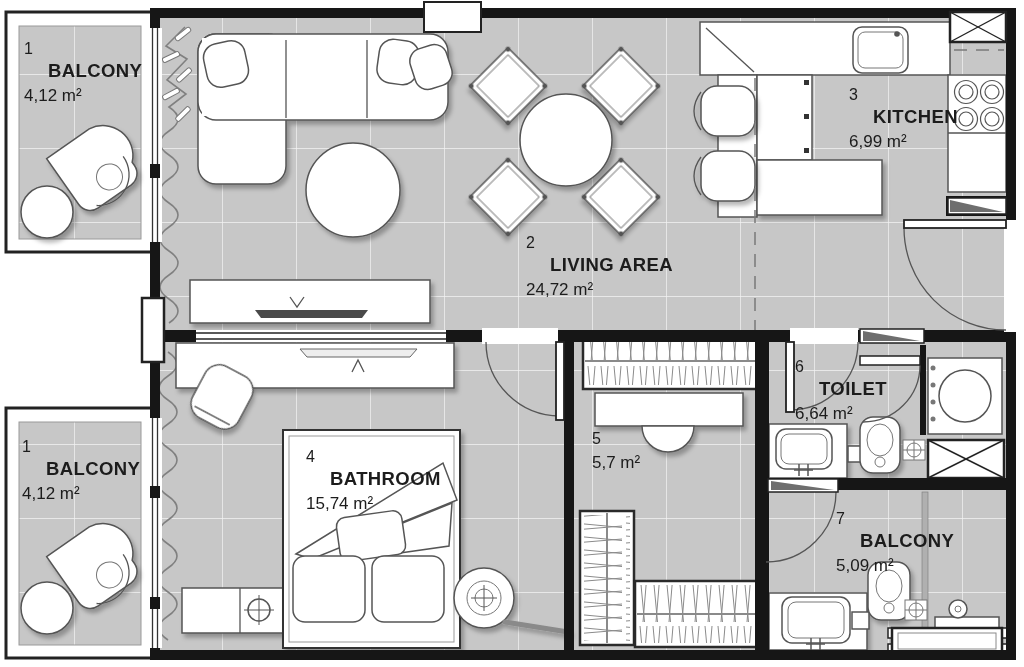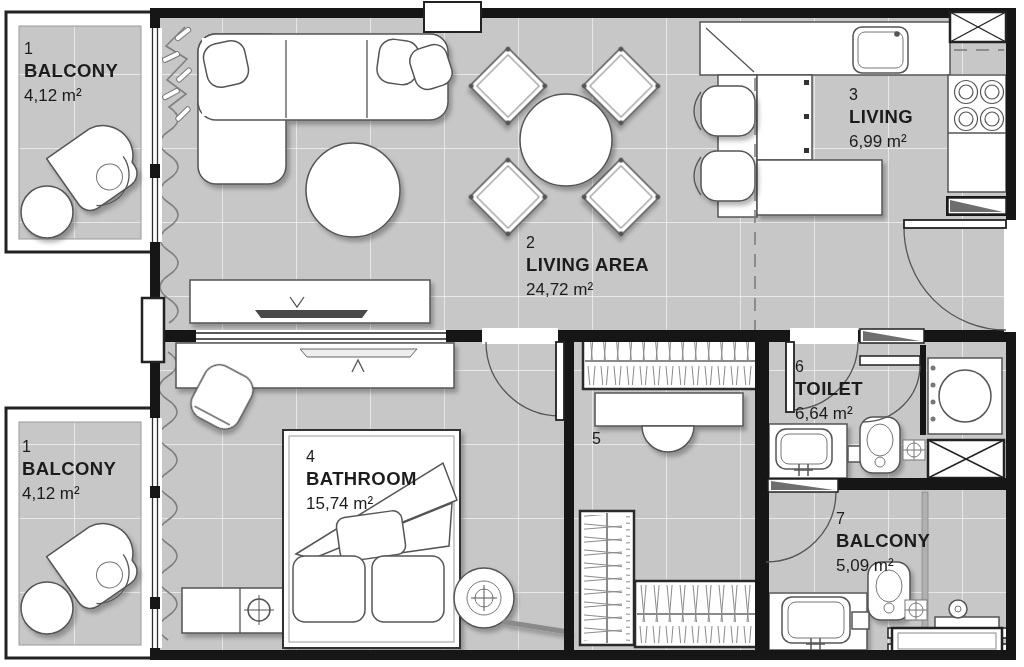--- a/index.html
+++ b/index.html
@@ -1,21 +1,21 @@
 <!DOCTYPE html>
 <html><head>
 <meta charset="utf-8">
 <style>
   html,body{margin:0;padding:0;background:#ffffff;}
   #plan{position:relative;width:1024px;height:667px;background:#ffffff;overflow:hidden;
         font-family:"Liberation Sans",sans-serif;}
   #plan svg{position:absolute;left:0;top:0;z-index:1;}
   .room-label{position:absolute;z-index:2;color:#1c1c1c;line-height:1.1;}
   .room-label .num{display:block;font-size:16px;margin-bottom:3px;}
-  .room-label .nm{display:block;font-size:18.5px;font-weight:bold;letter-spacing:.4px;margin-bottom:2px;}
+  .room-label .nm{display:block;font-size:18.5px;font-weight:bold;letter-spacing:.4px;margin-bottom:2px;margin-left:24px;}
   .room-label .ar{display:block;font-size:17px;margin-top:6px;}
   
   .f{fill:#ffffff;stroke:#555555;stroke-width:1.5;}
   .f2{fill:#ffffff;stroke:#777777;stroke-width:1;}
   .wall{fill:#161616;stroke:none;}
   .thin{fill:none;stroke:#555555;stroke-width:1.3;}
   .arc{fill:none;stroke:#555555;stroke-width:1.3;}
   .sh{filter:url(#sh);}
 </style>
 </head>
@@ -396,30 +396,31 @@
     <span class="nm">BALCONY</span>
     <span class="ar">4,12 m²</span>
   </div>
   <div class="room-label" style="left:526px;top:234px">
     <span class="num">2</span>
     <span class="nm">LIVING AREA</span>
     <span class="ar">24,72 m²</span>
   </div>
   <div class="room-label" style="left:849px;top:86px">
     <span class="num">3</span>
-    <span class="nm">LIVING</span>
+    <span class="nm">KITCHEN</span>
     <span class="ar">6,99 m²</span>
   </div>
   <div class="room-label" style="left:306px;top:448px">
     <span class="num">4</span>
     <span class="nm">BATHROOM</span>
     <span class="ar">15,74 m²</span>
   </div>
   <div class="room-label" style="left:592px;top:430px">
     <span class="num">5</span>
+    <span class="ar">5,7 m²</span>
   </div>
   <div class="room-label" style="left:795px;top:358px">
     <span class="num">6</span>
     <span class="nm">TOILET</span>
     <span class="ar">6,64 m²</span>
   </div>
   <div class="room-label" style="left:836px;top:510px">
     <span class="num">7</span>
     <span class="nm">BALCONY</span>
     <span class="ar">5,09 m²</span>

